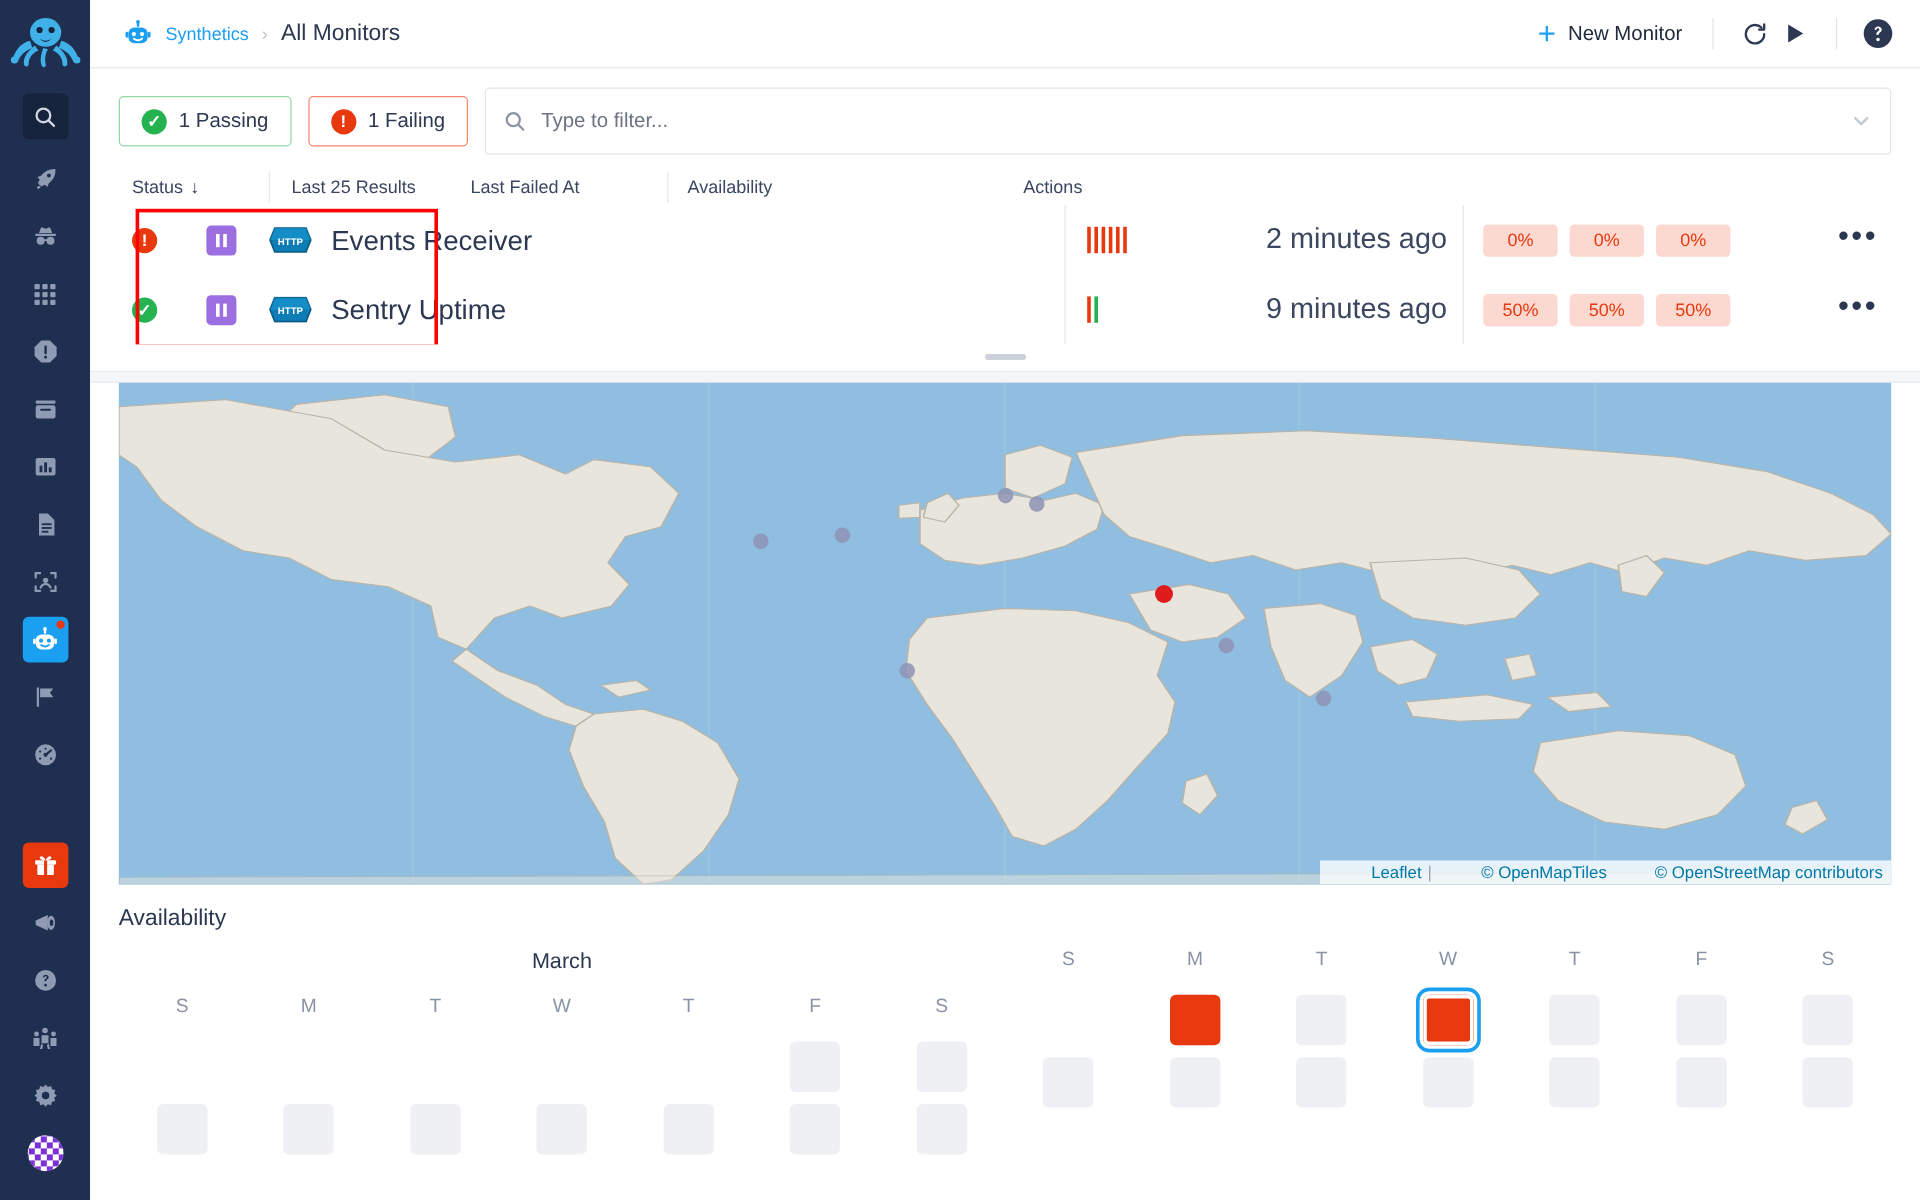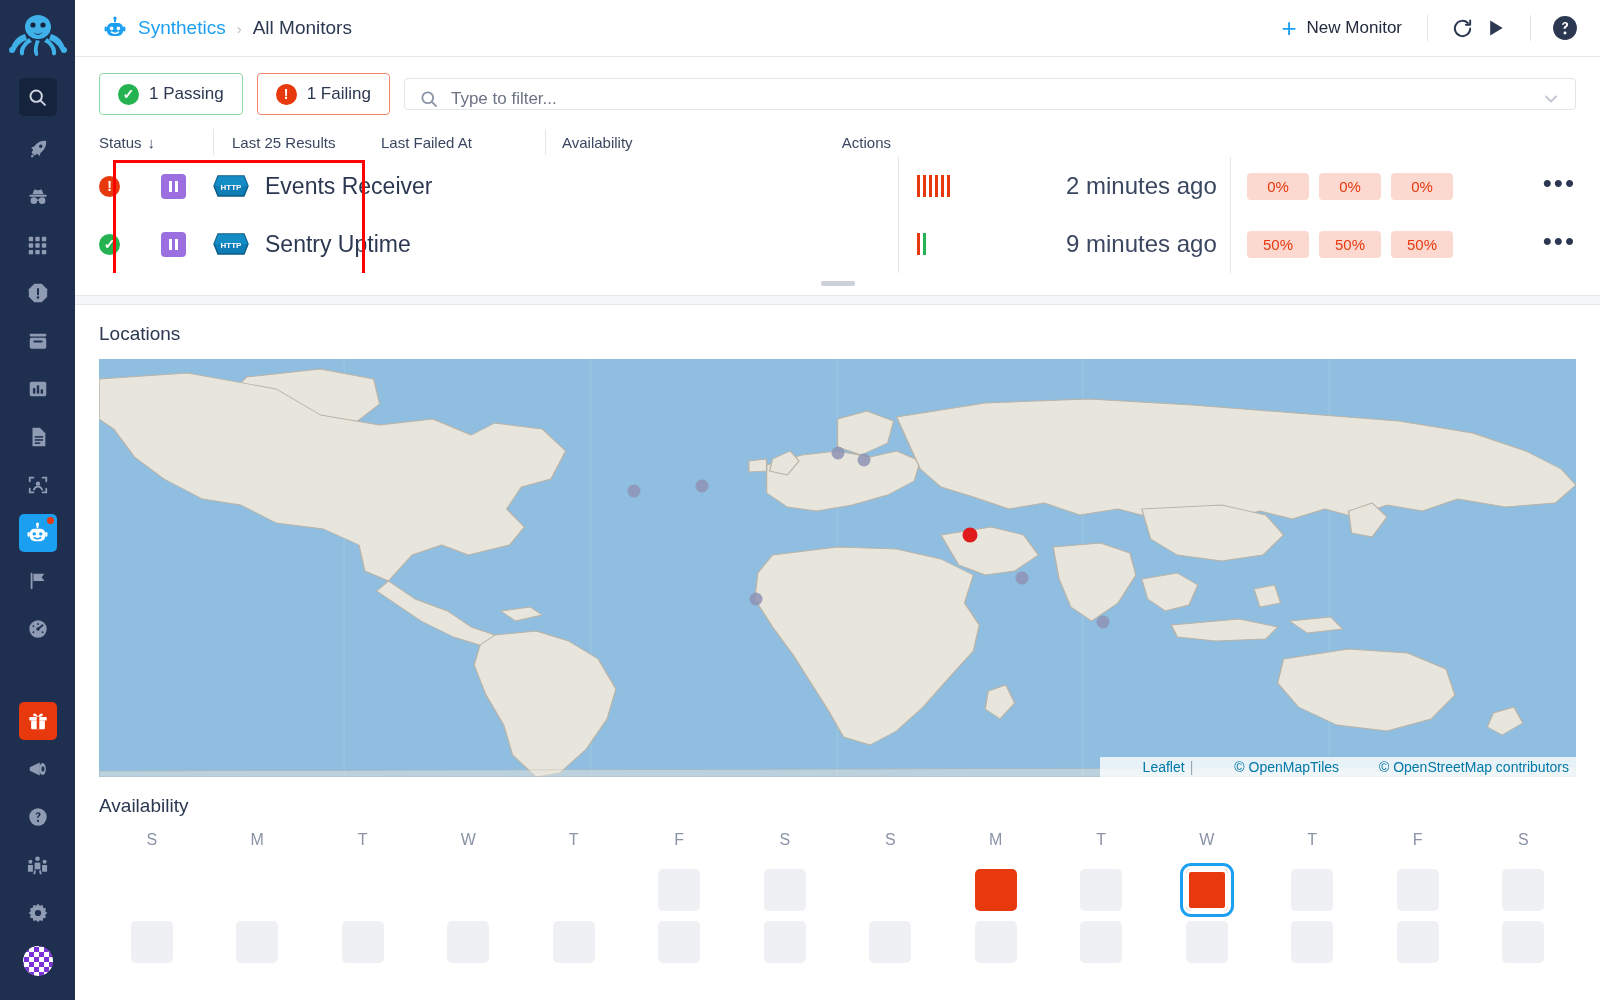--- a/index.html
+++ b/index.html
@@ -57,21 +57,21 @@
 
   
   .header {
     height: 57px; flex: 0 0 57px;
     display: flex; align-items: center;
     border-bottom: 1px solid #e6e9ef;
     padding: 0 18px 0 28px;
     background: #fff;
   }
   .crumb-robot { width: 24px; height: 24px; margin-right: 11px; }
-  .crumb-link { color: #1b9ff1; font-size: 19px; }
+  .crumb-link { color: #1b9ff1; font-size: 15px; }
   .crumb-sep { color: #b9c0cc; font-size: 15px; margin: 0 11px; }
   .crumb-current { color: #2c3851; font-size: 19px; }
   .header-right { margin-left: auto; display: flex; align-items: center; }
   .new-monitor {
     display: flex; align-items: center; gap: 10px;
     color: #222b3d; font-size: 17px; padding: 6px 8px;
   }
   .plus-ic { color: #1b9ff1; font-size: 26px; line-height: 20px; font-weight: 400; }
   .hdr-divider { width: 1px; height: 26px; background: #dfe3ea; margin: 0 17px; }
   .hdr-icon { color: #2c3851; display: flex; align-items: center; justify-content: center;
@@ -85,32 +85,32 @@
     font-size: 17px; color: #2c3851; background: #fff;
   }
   .pill.pass { border: 1px solid #8fd9a4; }
   .pill.fail { border: 1px solid #f2856a; }
   .dot-ic { width: 21px; height: 21px; border-radius: 50%; display: flex;
             align-items: center; justify-content: center; color: #fff;
             font-size: 14px; font-weight: bold; flex: 0 0 21px; }
   .dot-ic.green { background: #25b351; }
   .dot-ic.red { background: #e8380d; }
   .search-wrap {
-    flex: 1 1 auto; height: 32px; border: 1px solid #e1e5ec; border-radius: 4px;
-    display: flex; align-items: flex-end; padding: 0 14px; gap: 12px; background: #fff;
+    flex: 1 1 auto; height: 56px; border: 1px solid #e1e5ec; border-radius: 4px;
+    display: flex; align-items: center; padding: 0 14px; gap: 12px; background: #fff;
   }
   .search-wrap input {
     flex: 1 1 auto; border: none; outline: none; font-size: 17px;
     font-family: "Liberation Sans", sans-serif; color: #2c3851; background: transparent;
   }
   .search-wrap input::placeholder { color: #6b7384; }
   .chev { color: #c3c9d4; }
 
   
-  .table { padding: 0 24px; position: relative; }
+  .table { padding: 0 35px; position: relative; }
   .thead, .trow { display: flex; align-items: center; font-size: 15px; }
   .thead { color: #3b4761; height: 30px; }
   .trow { height: 58px; }
   .c-status { width: 62px; flex: 0 0 62px; display: flex; align-items: center; }
   .c-pause  { width: 52px; flex: 0 0 52px; display: flex; align-items: center; }
   .c-name   { flex: 1 1 auto; display: flex; align-items: center; gap: 16px; }
   .c-last25 { width: 168px; flex: 0 0 168px; padding-left: 18px; border-left: 1px solid #e3e7ee; height: 100%; display: flex; align-items: center; }
   .c-failed { width: 164px; flex: 0 0 164px; }
   .c-avail  { width: 250px; flex: 0 0 250px; padding-left: 16px; border-left: 1px solid #e3e7ee; height: 100%; display: flex; align-items: center; gap: 10px; }
   .c-actions{ width: 96px; flex: 0 0 96px; text-align: right; }
@@ -529,21 +529,20 @@
     </div>
           </div>
         </div>
 
       <div class="highlight-box" id="hl" style="left: 38px; top: 33px; width: 252px; height: 116px;"></div>
     </div>
 
     <div class="splitter"></div>
     <div class="panel-sep"></div>
 
-    <div class="section-title">Locations</div>
     <div class="map-wrap">
       <svg class="map-svg" viewBox="0 0 1000 418" preserveAspectRatio="none">
         <rect width="1000" height="418" fill="#8fbee0"></rect>
         <g stroke="#9fc8e3" stroke-width="1" opacity="0.7">
           <line x1="333" y1="0" x2="333" y2="418"></line>
           <line x1="500" y1="0" x2="500" y2="418"></line>
           <line x1="666" y1="0" x2="666" y2="418"></line>
           <line x1="833" y1="0" x2="833" y2="418"></line>
           <line x1="166" y1="0" x2="166" y2="418"></line>
         </g>
@@ -620,20 +619,21 @@
           <div class="marker grey" style="left: 68%; top: 63%;"></div>
         </div>
       <div class="attrib">
         <a>Leaflet</a><span class="bar">|</span><a>© OpenMapTiles</a> <a>© OpenStreetMap contributors</a>
       </div>
     </div>
 
     <div class="section-title">Availability</div>
     <div class="cal-area" id="cal">
         <div class="cal-month">
+          <div class="cal-month-name">March</div>
           <div class="cal-grid">
             <div class="dow">S</div>
             <div class="dow">M</div>
             <div class="dow">T</div>
             <div class="dow">W</div>
             <div class="dow">T</div>
             <div class="dow">F</div>
             <div class="dow">S</div>
             <div class="day empty"></div>
             <div class="day empty"></div>

